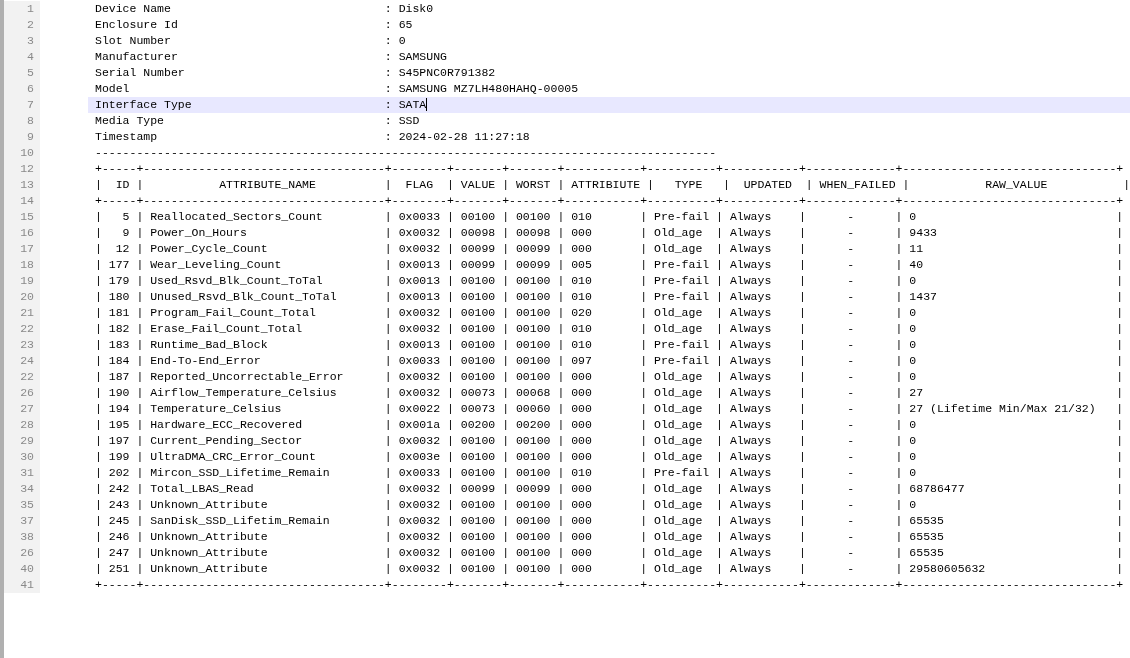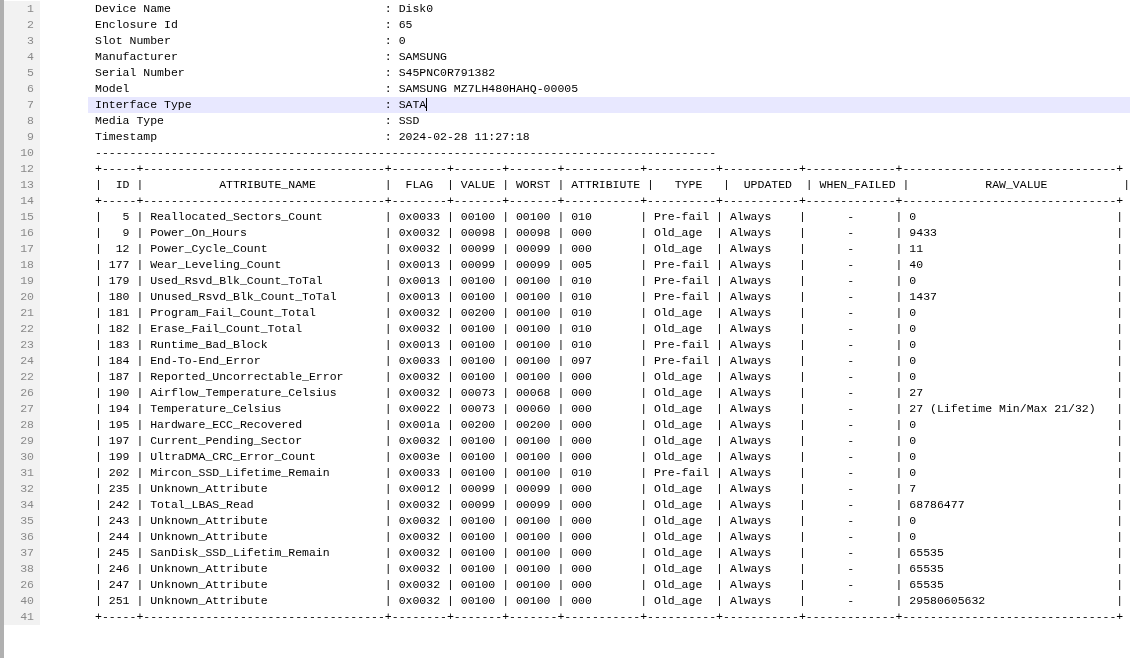--- a/index.html
+++ b/index.html
@@ -45,34 +45,32 @@
       <div class="line"><span class="ln">10</span><span class="code">------------------------------------------------------------------------------------------</span></div>
       <div class="line"><span class="ln">12</span><span class="code">+-----+-----------------------------------+--------+-------+-------+-----------+----------+-----------+-------------+-------------------------------+</span></div>
       <div class="line"><span class="ln">13</span><span class="code">|  ID |           ATTRIBUTE_NAME          |  FLAG  | VALUE | WORST | ATTRIBIUTE |   TYPE   |  UPDATED  | WHEN_FAILED |           RAW_VALUE           |</span></div>
       <div class="line"><span class="ln">14</span><span class="code">+-----+-----------------------------------+--------+-------+-------+-----------+----------+-----------+-------------+-------------------------------+</span></div>
       <div class="line"><span class="ln">15</span><span class="code">|   5 | Reallocated_Sectors_Count         | 0x0033 | 00100 | 00100 | 010       | Pre-fail | Always    |      -      | 0                             |</span></div>
       <div class="line"><span class="ln">16</span><span class="code">|   9 | Power_On_Hours                    | 0x0032 | 00098 | 00098 | 000       | Old_age  | Always    |      -      | 9433                          |</span></div>
       <div class="line"><span class="ln">17</span><span class="code">|  12 | Power_Cycle_Count                 | 0x0032 | 00099 | 00099 | 000       | Old_age  | Always    |      -      | 11                            |</span></div>
       <div class="line"><span class="ln">18</span><span class="code">| 177 | Wear_Leveling_Count               | 0x0013 | 00099 | 00099 | 005       | Pre-fail | Always    |      -      | 40                            |</span></div>
       <div class="line"><span class="ln">19</span><span class="code">| 179 | Used_Rsvd_Blk_Count_ToTal         | 0x0013 | 00100 | 00100 | 010       | Pre-fail | Always    |      -      | 0                             |</span></div>
       <div class="line"><span class="ln">20</span><span class="code">| 180 | Unused_Rsvd_Blk_Count_ToTal       | 0x0013 | 00100 | 00100 | 010       | Pre-fail | Always    |      -      | 1437                          |</span></div>
-      <div class="line"><span class="ln">21</span><span class="code">| 181 | Program_Fail_Count_Total          | 0x0032 | 00200 | 00100 | 010       | Old_age  | Always    |      -      | 0                             |</span></div>
+      <div class="line"><span class="ln">21</span><span class="code">| 181 | Program_Fail_Count_Total          | 0x0032 | 00100 | 00100 | 020       | Old_age  | Always    |      -      | 0                             |</span></div>
       <div class="line"><span class="ln">22</span><span class="code">| 182 | Erase_Fail_Count_Total            | 0x0032 | 00100 | 00100 | 010       | Old_age  | Always    |      -      | 0                             |</span></div>
       <div class="line"><span class="ln">23</span><span class="code">| 183 | Runtime_Bad_Block                 | 0x0013 | 00100 | 00100 | 010       | Pre-fail | Always    |      -      | 0                             |</span></div>
       <div class="line"><span class="ln">24</span><span class="code">| 184 | End-To-End_Error                  | 0x0033 | 00100 | 00100 | 097       | Pre-fail | Always    |      -      | 0                             |</span></div>
       <div class="line"><span class="ln">22</span><span class="code">| 187 | Reported_Uncorrectable_Error      | 0x0032 | 00100 | 00100 | 000       | Old_age  | Always    |      -      | 0                             |</span></div>
       <div class="line"><span class="ln">26</span><span class="code">| 190 | Airflow_Temperature_Celsius       | 0x0032 | 00073 | 00068 | 000       | Old_age  | Always    |      -      | 27                            |</span></div>
       <div class="line"><span class="ln">27</span><span class="code">| 194 | Temperature_Celsius               | 0x0022 | 00073 | 00060 | 000       | Old_age  | Always    |      -      | 27 (Lifetime Min/Max 21/32)   |</span></div>
       <div class="line"><span class="ln">28</span><span class="code">| 195 | Hardware_ECC_Recovered            | 0x001a | 00200 | 00200 | 000       | Old_age  | Always    |      -      | 0                             |</span></div>
       <div class="line"><span class="ln">29</span><span class="code">| 197 | Current_Pending_Sector            | 0x0032 | 00100 | 00100 | 000       | Old_age  | Always    |      -      | 0                             |</span></div>
       <div class="line"><span class="ln">30</span><span class="code">| 199 | UltraDMA_CRC_Error_Count          | 0x003e | 00100 | 00100 | 000       | Old_age  | Always    |      -      | 0                             |</span></div>
       <div class="line"><span class="ln">31</span><span class="code">| 202 | Mircon_SSD_Lifetime_Remain        | 0x0033 | 00100 | 00100 | 010       | Pre-fail | Always    |      -      | 0                             |</span></div>
-      <div class="line"><span class="ln">32</span><span class="code">| 235 | Unknown_Attribute                 | 0x0012 | 00099 | 00099 | 000       | Old_age  | Always    |      -      | 7                             |</span></div>
       <div class="line"><span class="ln">34</span><span class="code">| 242 | Total_LBAS_Read                   | 0x0032 | 00099 | 00099 | 000       | Old_age  | Always    |      -      | 68786477                      |</span></div>
       <div class="line"><span class="ln">35</span><span class="code">| 243 | Unknown_Attribute                 | 0x0032 | 00100 | 00100 | 000       | Old_age  | Always    |      -      | 0                             |</span></div>
-      <div class="line"><span class="ln">36</span><span class="code">| 244 | Unknown_Attribute                 | 0x0032 | 00100 | 00100 | 000       | Old_age  | Always    |      -      | 0                             |</span></div>
       <div class="line"><span class="ln">37</span><span class="code">| 245 | SanDisk_SSD_Lifetim_Remain        | 0x0032 | 00100 | 00100 | 000       | Old_age  | Always    |      -      | 65535                         |</span></div>
       <div class="line"><span class="ln">38</span><span class="code">| 246 | Unknown_Attribute                 | 0x0032 | 00100 | 00100 | 000       | Old_age  | Always    |      -      | 65535                         |</span></div>
       <div class="line"><span class="ln">26</span><span class="code">| 247 | Unknown_Attribute                 | 0x0032 | 00100 | 00100 | 000       | Old_age  | Always    |      -      | 65535                         |</span></div>
       <div class="line"><span class="ln">40</span><span class="code">| 251 | Unknown_Attribute                 | 0x0032 | 00100 | 00100 | 000       | Old_age  | Always    |      -      | 29580605632                   |</span></div>
       <div class="line"><span class="ln">41</span><span class="code">+-----+-----------------------------------+--------+-------+-------+-----------+----------+-----------+-------------+-------------------------------+</span></div>
     </div>
 </div>
 
 </body></html>

